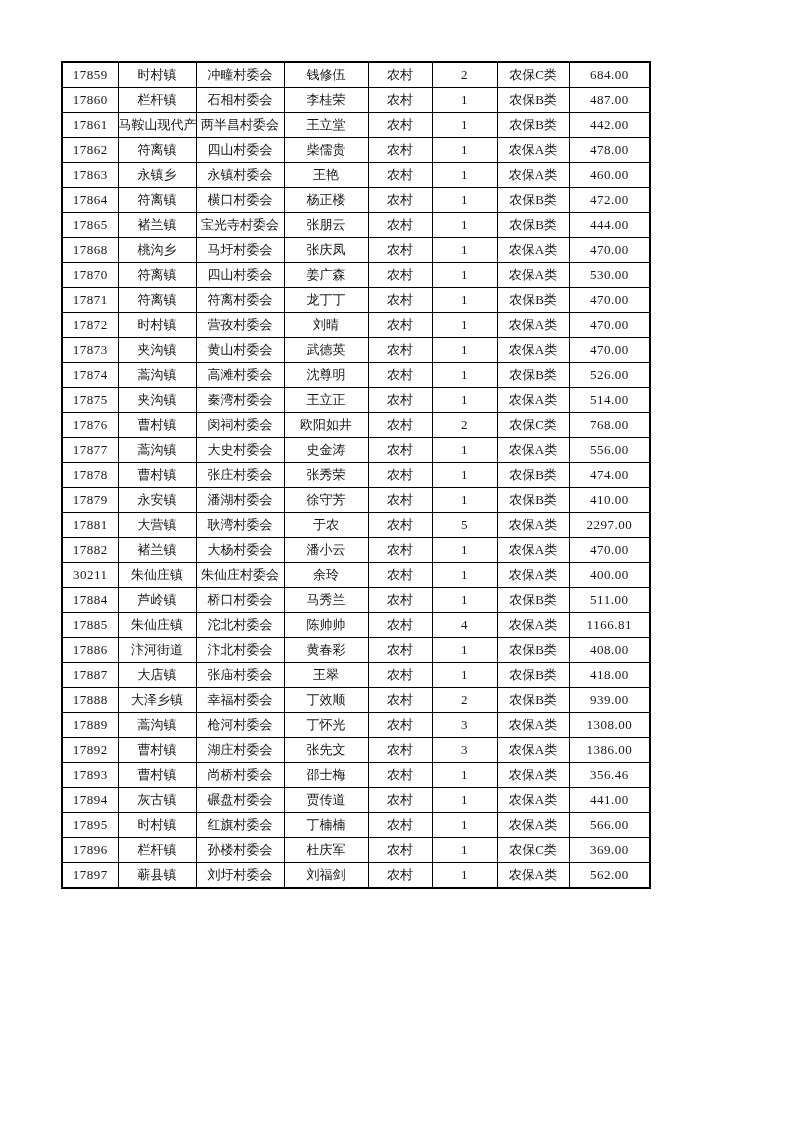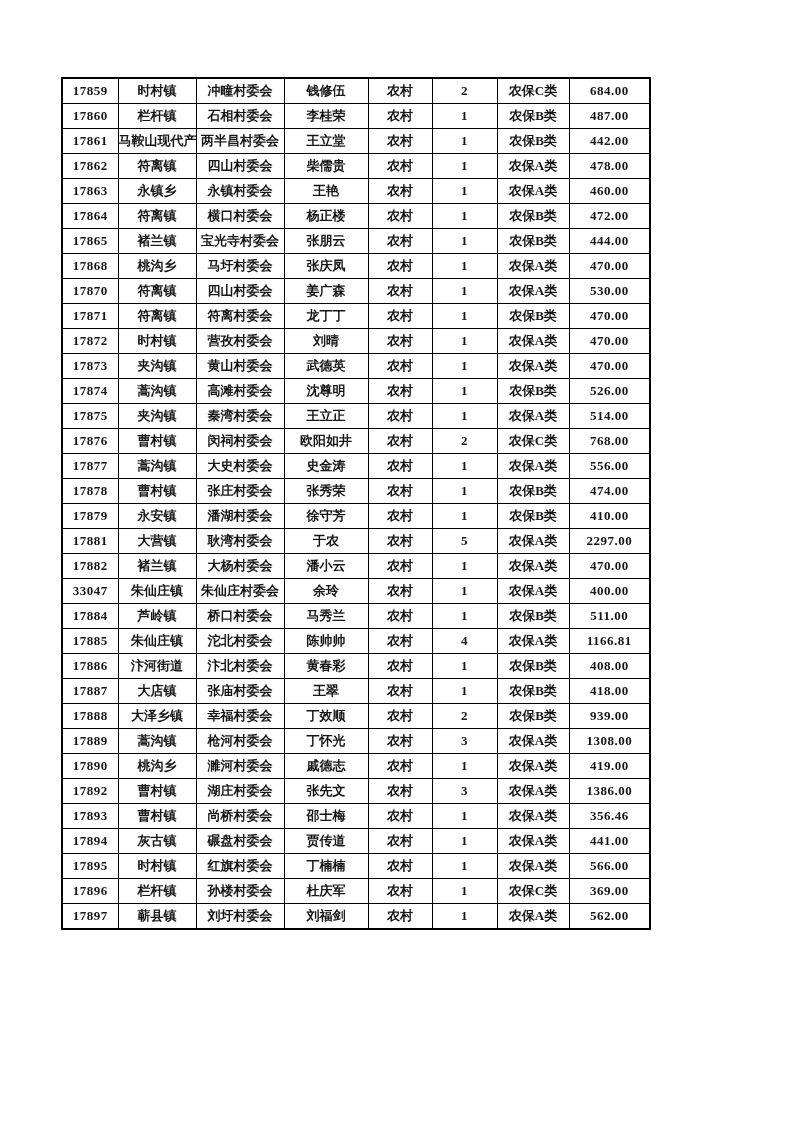--- a/index.html
+++ b/index.html
@@ -10,22 +10,21 @@
   body {
     width: 793px;
     height: 1122px;
     position: relative;
     font-family: "Liberation Serif", "DejaVu Serif", serif;
     color: #161616;
   }
   .sheet {
     position: absolute;
     left: 61px;
-    top: 77px;
-    font-weight: bold;
+    top: 61px;
   }
   table.records {
     border-collapse: collapse;
     table-layout: fixed;
     width: 588px;
     border: 2px solid #000;
   }
   table.records td {
     border: 1px solid #000;
     height: 24px;
@@ -251,21 +250,21 @@
           <td class="num">17882</td>
           <td>褚兰镇</td>
           <td>大杨村委会</td>
           <td>潘小云</td>
           <td>农村</td>
           <td class="num">1</td>
           <td>农保A类</td>
           <td class="num">470.00</td>
         </tr>
         <tr>
-          <td class="num">33047</td>
+          <td class="num">30211</td>
           <td>朱仙庄镇</td>
           <td>朱仙庄村委会</td>
           <td>余玲</td>
           <td>农村</td>
           <td class="num">1</td>
           <td>农保A类</td>
           <td class="num">400.00</td>
         </tr>
         <tr>
           <td class="num">17884</td>
@@ -319,30 +318,20 @@
         </tr>
         <tr>
           <td class="num">17889</td>
           <td>蒿沟镇</td>
           <td>枪河村委会</td>
           <td>丁怀光</td>
           <td>农村</td>
           <td class="num">3</td>
           <td>农保A类</td>
           <td class="num">1308.00</td>
-        </tr>
-        <tr>
-          <td class="num">17890</td>
-          <td>桃沟乡</td>
-          <td>濉河村委会</td>
-          <td>戚德志</td>
-          <td>农村</td>
-          <td class="num">1</td>
-          <td>农保A类</td>
-          <td class="num">419.00</td>
         </tr>
         <tr>
           <td class="num">17892</td>
           <td>曹村镇</td>
           <td>湖庄村委会</td>
           <td>张先文</td>
           <td>农村</td>
           <td class="num">3</td>
           <td>农保A类</td>
           <td class="num">1386.00</td>

